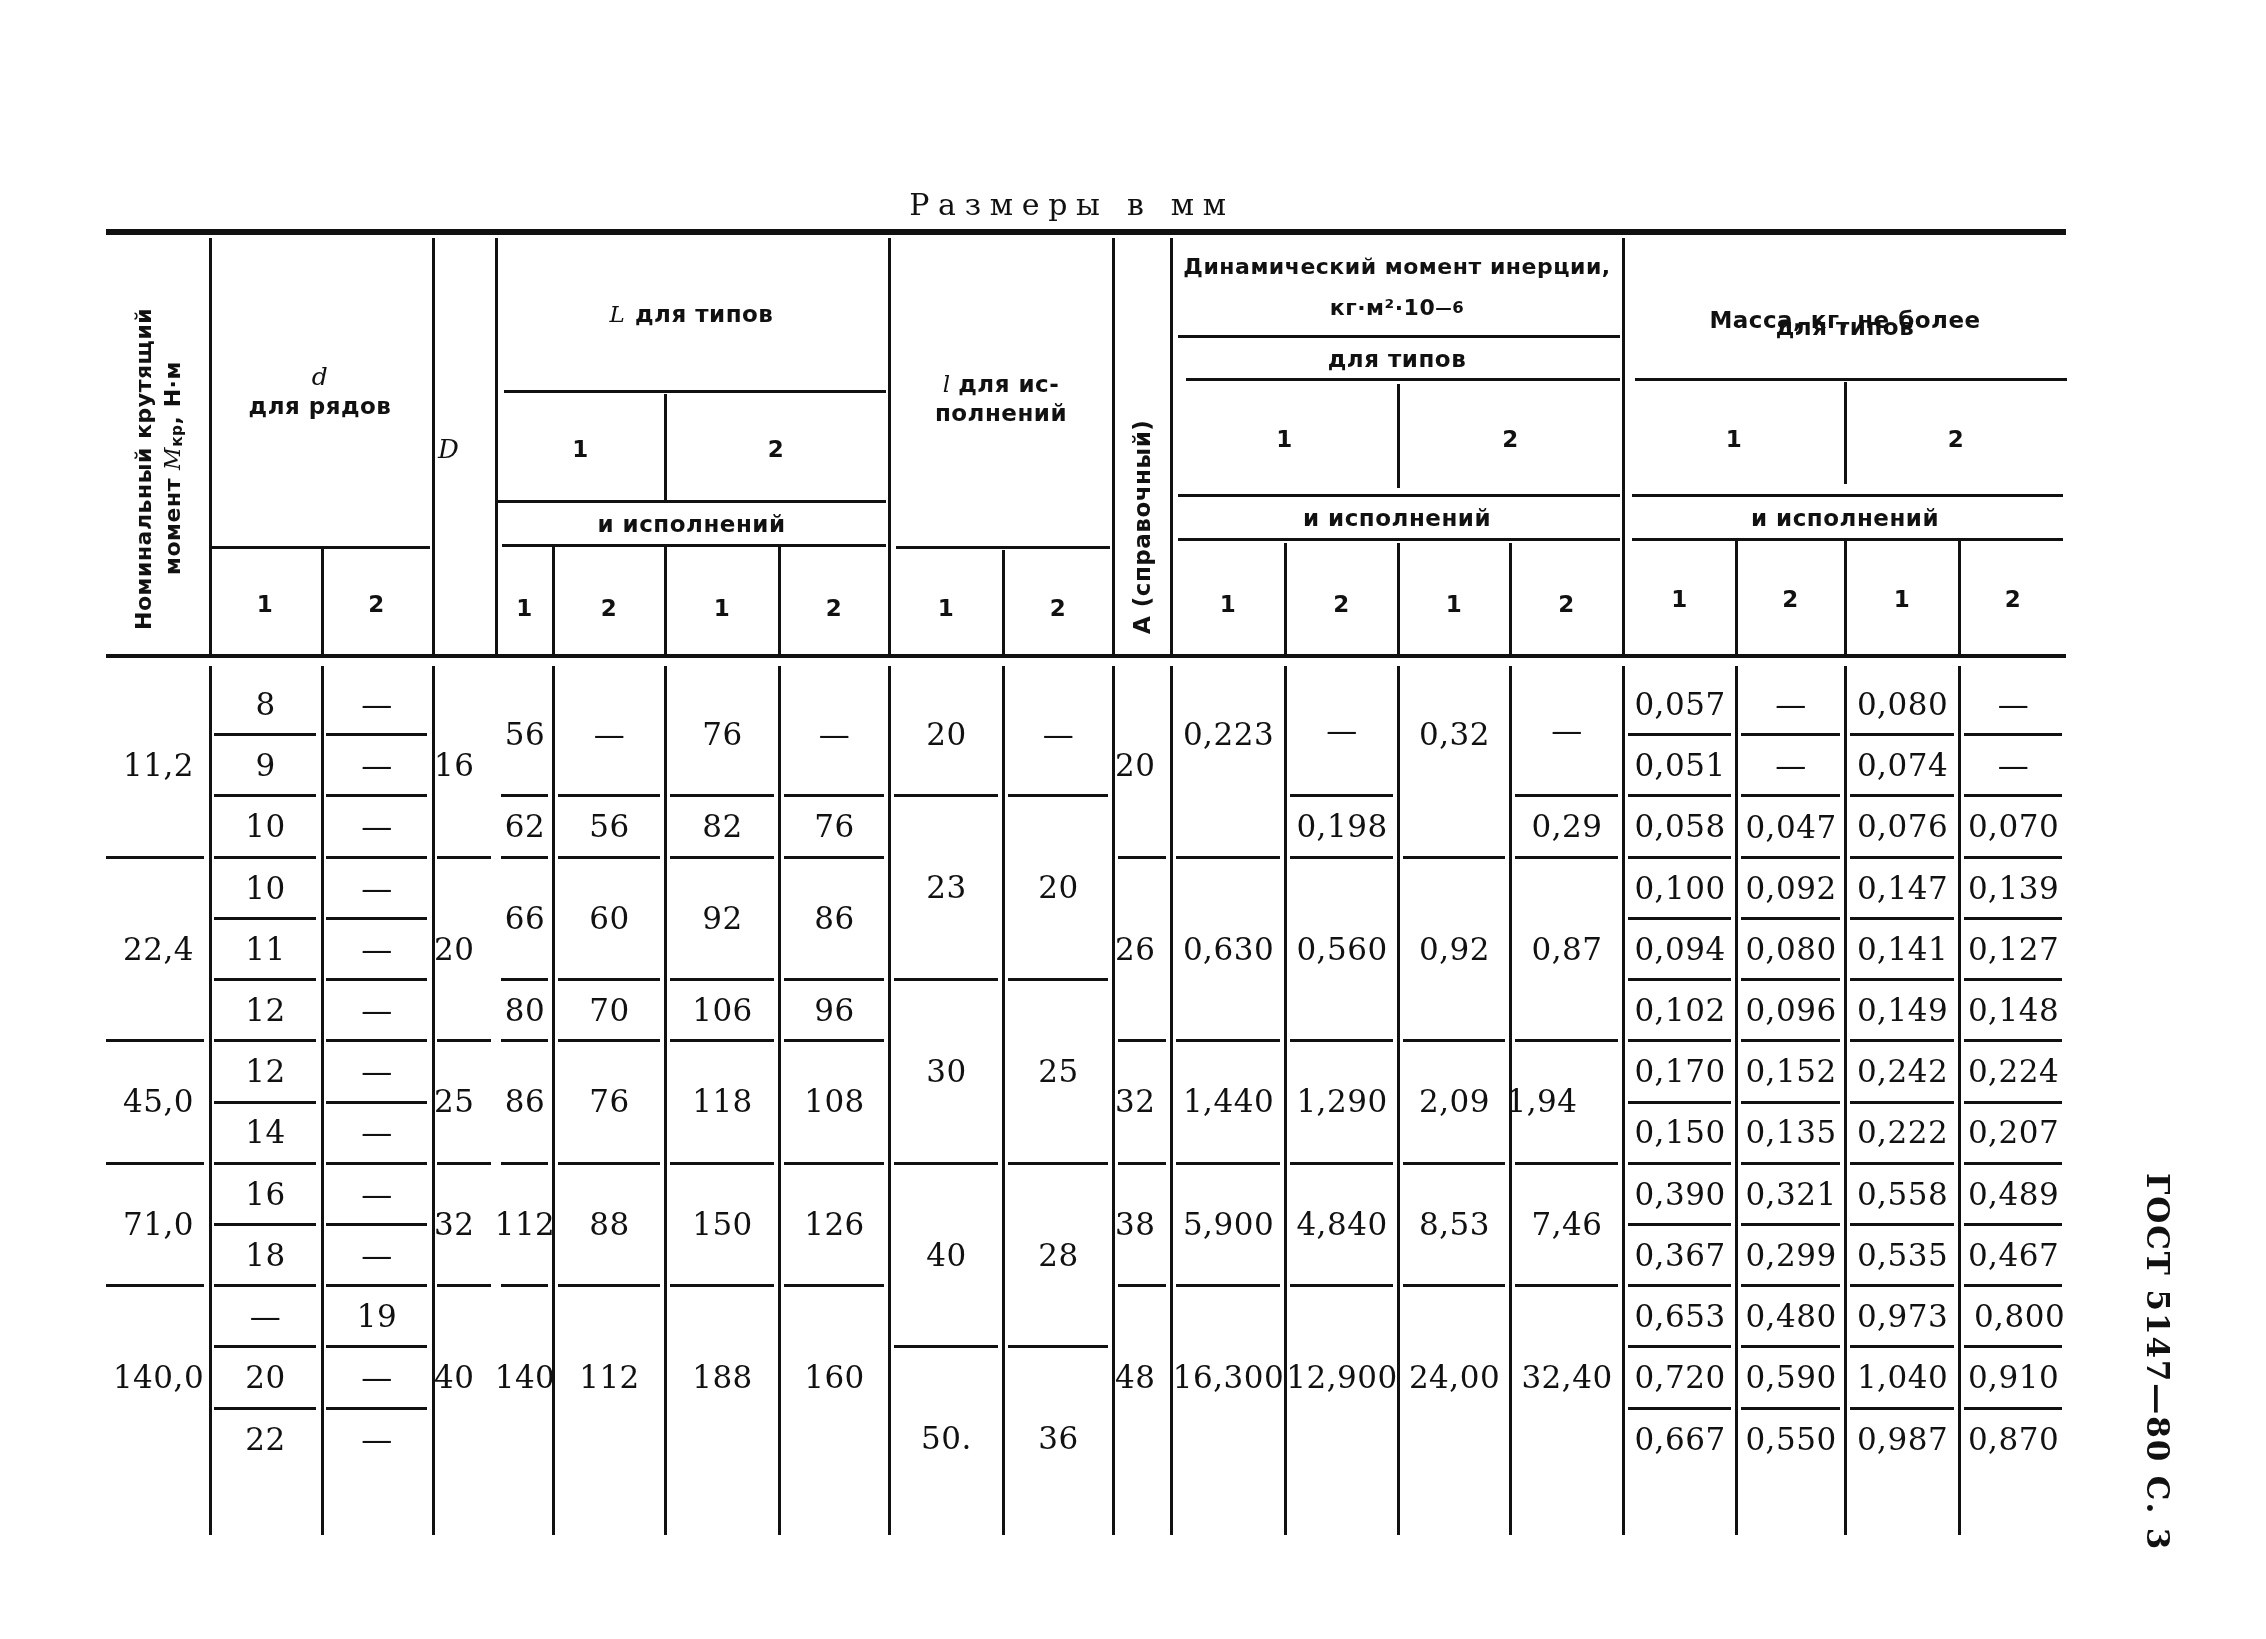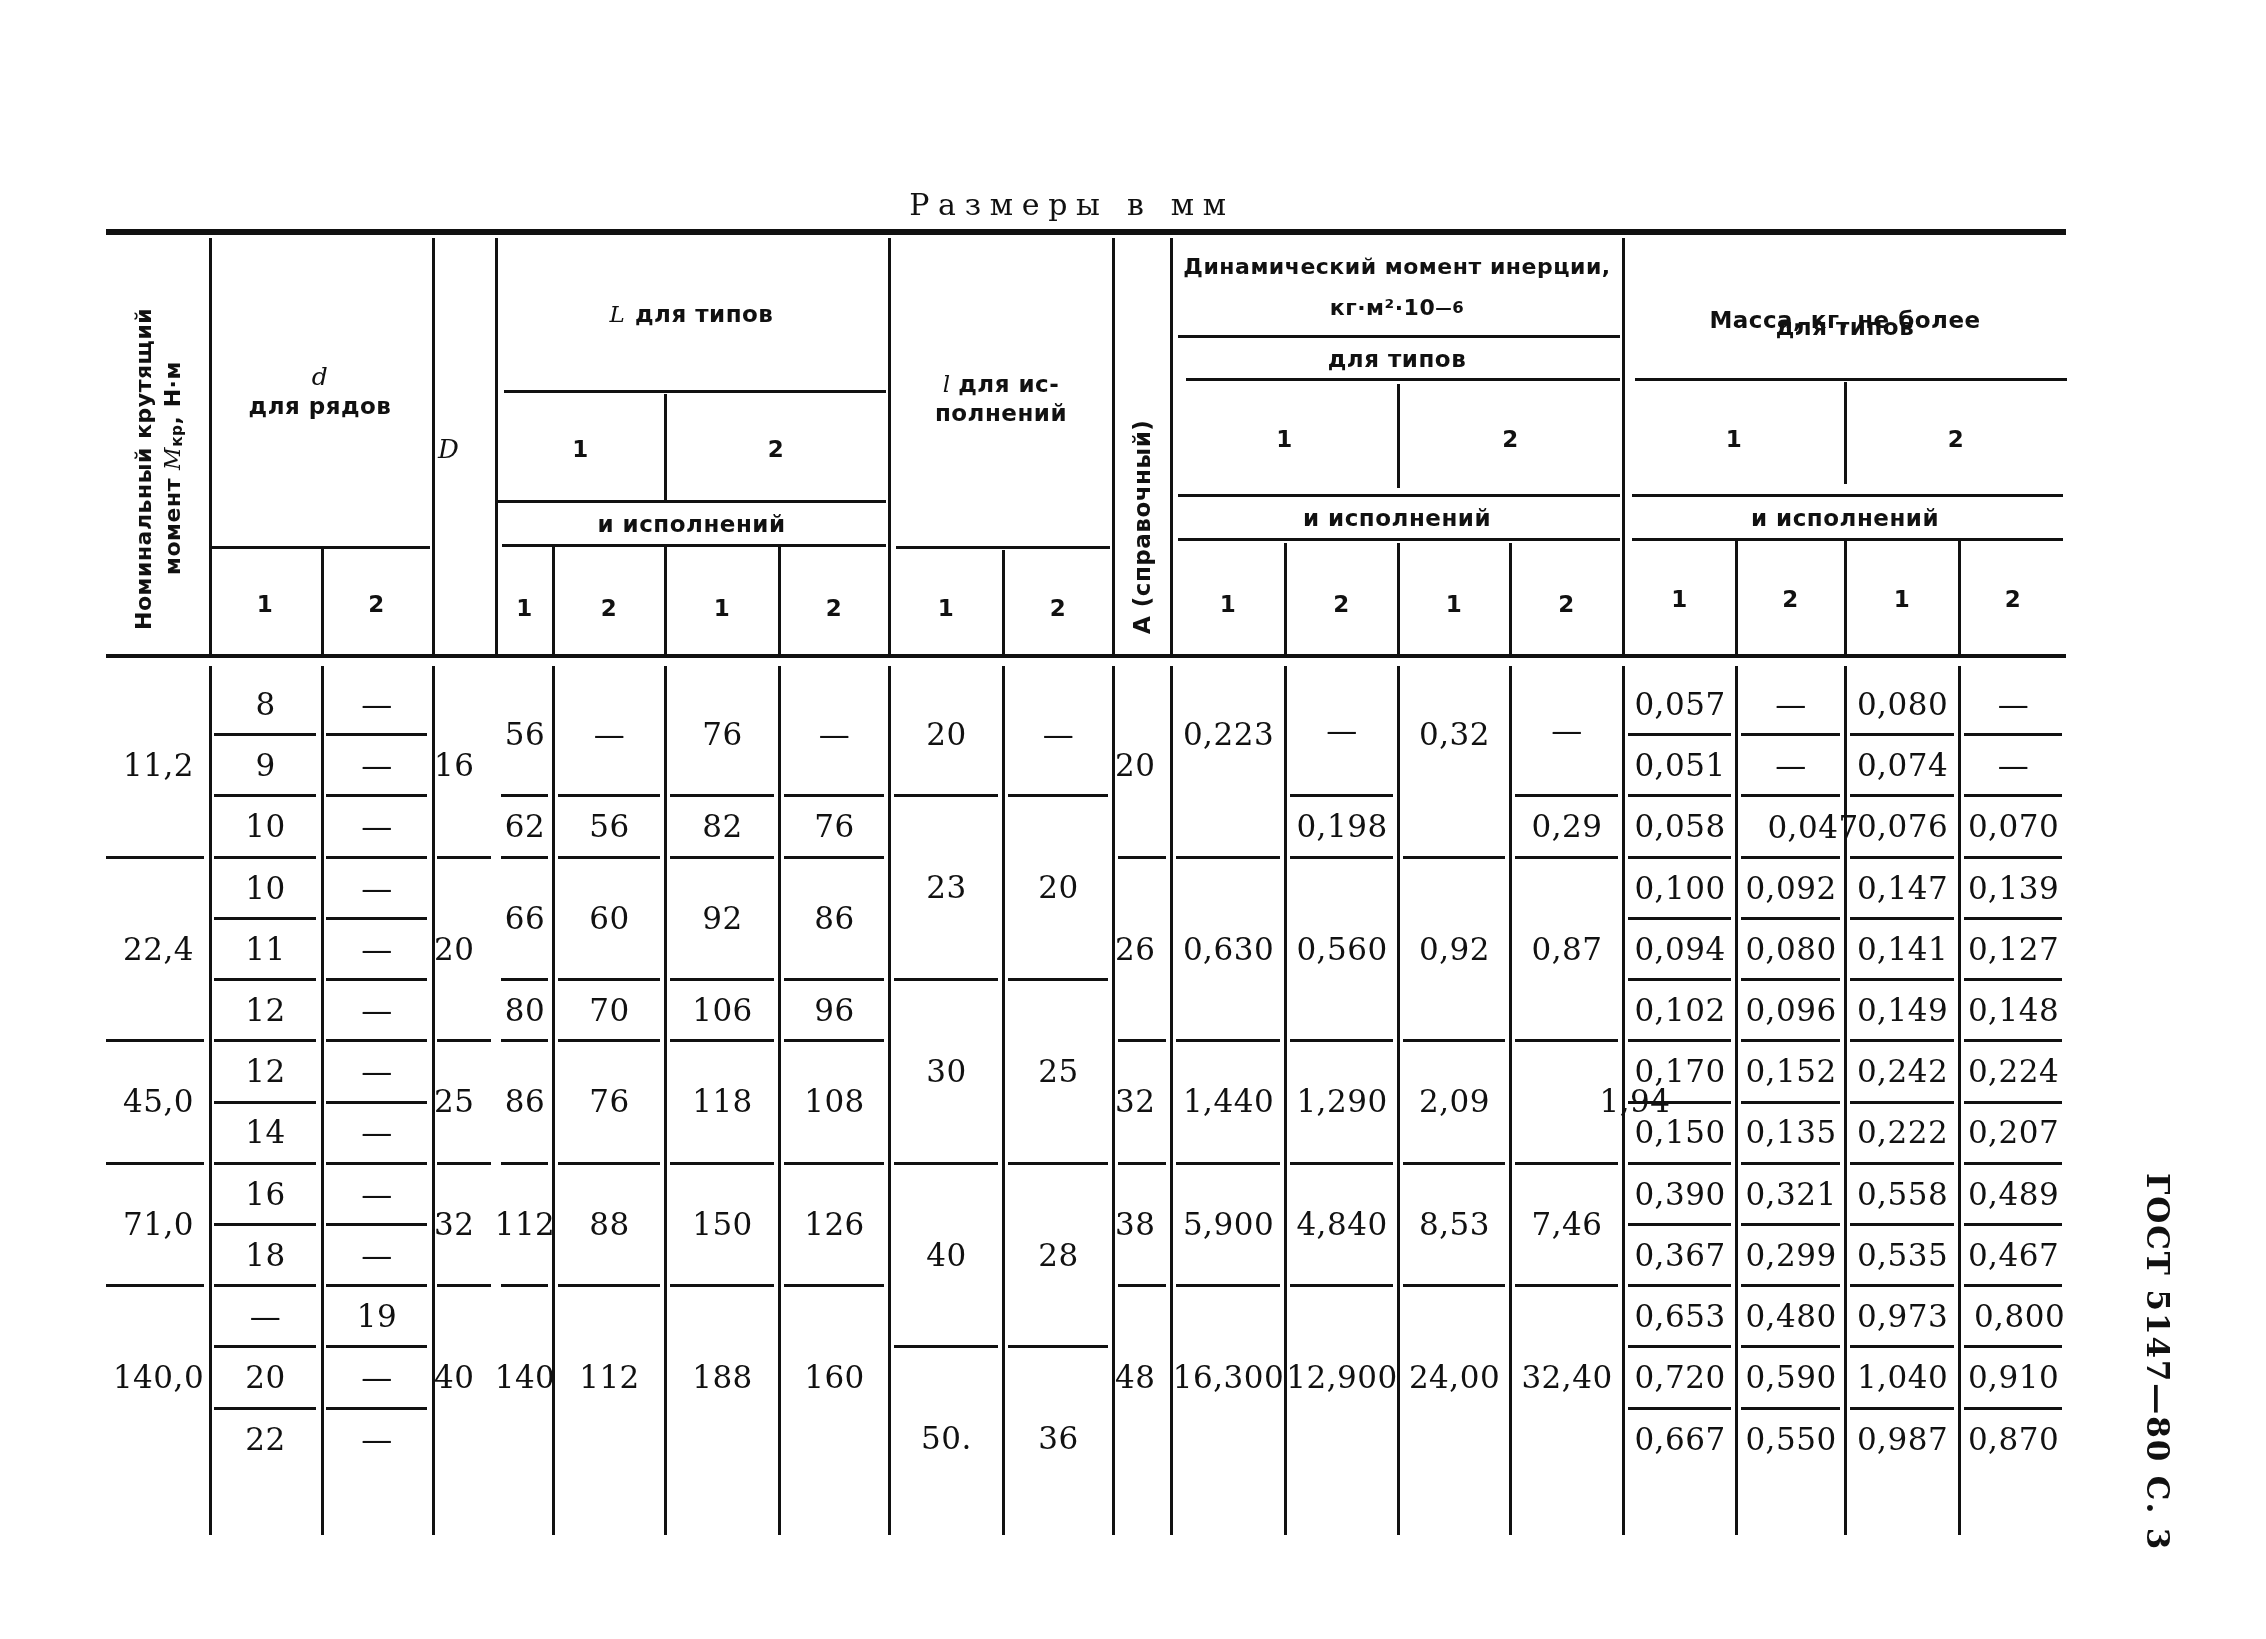--- a/index.html
+++ b/index.html
@@ -176,21 +176,21 @@
     <div class="txt num" style="left: 1961px; width: 105px; top: 734px; height: 61px;">—</div>
     <div class="hl" style="left: 214px; width: 102px; top: 794px;"></div>
     <div class="hl" style="left: 326px; width: 101px; top: 794px;"></div>
     <div class="hl" style="left: 1628px; width: 103px; top: 794px;"></div>
     <div class="hl" style="left: 1741px; width: 99px; top: 794px;"></div>
     <div class="hl" style="left: 1850px; width: 104px; top: 794px;"></div>
     <div class="hl" style="left: 1964px; width: 98px; top: 794px;"></div>
     <div class="txt num" style="left: 211px; width: 109px; top: 795px; height: 61px;">10</div>
     <div class="txt num" style="left: 323px; width: 108px; top: 795px; height: 61px;">—</div>
     <div class="txt num" style="left: 1625px; width: 110px; top: 795px; height: 61px;">0,058</div>
-    <div class="txt num" style="left: 1738px; width: 106px; top: 795px; height: 63px; margin-left: 22px;">0,047</div>
+    <div class="txt num" style="left: 1738px; width: 106px; top: 795px; height: 63px;">0,047</div>
     <div class="txt num" style="left: 1847px; width: 111px; top: 795px; height: 61px;">0,076</div>
     <div class="txt num" style="left: 1961px; width: 105px; top: 795px; height: 61px;">0,070</div>
     <div class="hl" style="left: 214px; width: 102px; top: 856px;"></div>
     <div class="hl" style="left: 326px; width: 101px; top: 856px;"></div>
     <div class="hl" style="left: 1628px; width: 103px; top: 856px;"></div>
     <div class="hl" style="left: 1741px; width: 99px; top: 856px;"></div>
     <div class="hl" style="left: 1850px; width: 104px; top: 856px;"></div>
     <div class="hl" style="left: 1964px; width: 98px; top: 856px;"></div>
     <div class="txt num" style="left: 498px; width: 54px; top: 673px; height: 122px;">56</div>
     <div class="txt num" style="left: 555px; width: 109px; top: 673px; height: 122px;">—</div>
@@ -316,21 +316,21 @@
     <div class="hl" style="left: 1741px; width: 99px; top: 1162px;"></div>
     <div class="hl" style="left: 1850px; width: 104px; top: 1162px;"></div>
     <div class="hl" style="left: 1964px; width: 98px; top: 1162px;"></div>
     <div class="txt num" style="left: 498px; width: 54px; top: 1040px; height: 122px;">86</div>
     <div class="txt num" style="left: 555px; width: 109px; top: 1040px; height: 122px;">76</div>
     <div class="txt num" style="left: 667px; width: 111px; top: 1040px; height: 122px;">118</div>
     <div class="txt num" style="left: 781px; width: 107px; top: 1040px; height: 122px;">108</div>
     <div class="txt num" style="left: 1173px; width: 111px; top: 1040px; height: 122px;">1,440</div>
     <div class="txt num" style="left: 1287px; width: 110px; top: 1040px; height: 122px;">1,290</div>
     <div class="txt num" style="left: 1400px; width: 109px; top: 1040px; height: 122px;">2,09</div>
-    <div class="txt num" style="left: 1580px; width: 110px; top: 1040px; height: 122px;">1,94</div>
+    <div class="txt num" style="left: 1487px; width: 110px; top: 1040px; height: 122px;">1,94</div>
     <div class="hl" style="left: 106px; width: 98px; top: 1162px;"></div>
     <div class="hl" style="left: 437px; width: 54px; top: 1162px;"></div>
     <div class="hl" style="left: 501px; width: 47px; top: 1162px;"></div>
     <div class="hl" style="left: 558px; width: 102px; top: 1162px;"></div>
     <div class="hl" style="left: 670px; width: 104px; top: 1162px;"></div>
     <div class="hl" style="left: 784px; width: 100px; top: 1162px;"></div>
     <div class="hl" style="left: 1118px; width: 48px; top: 1162px;"></div>
     <div class="hl" style="left: 1176px; width: 104px; top: 1162px;"></div>
     <div class="hl" style="left: 1290px; width: 103px; top: 1162px;"></div>
     <div class="hl" style="left: 1403px; width: 102px; top: 1162px;"></div>

